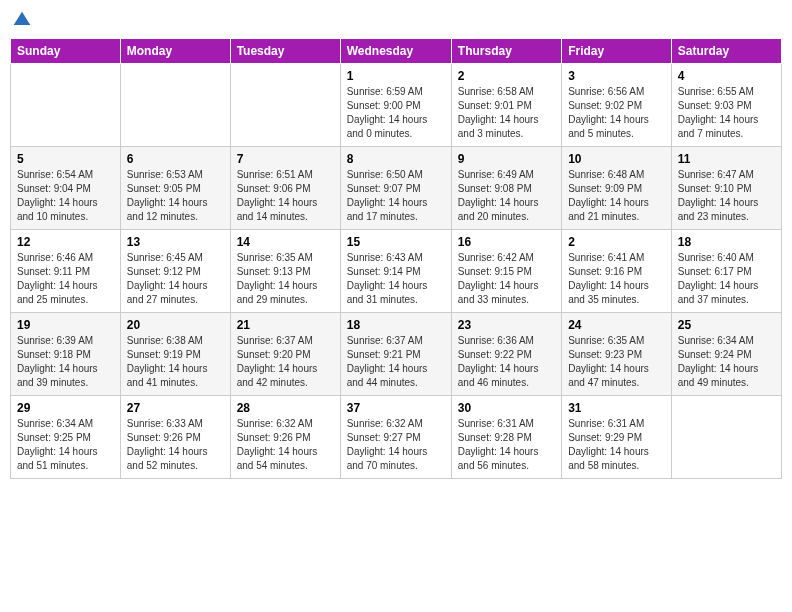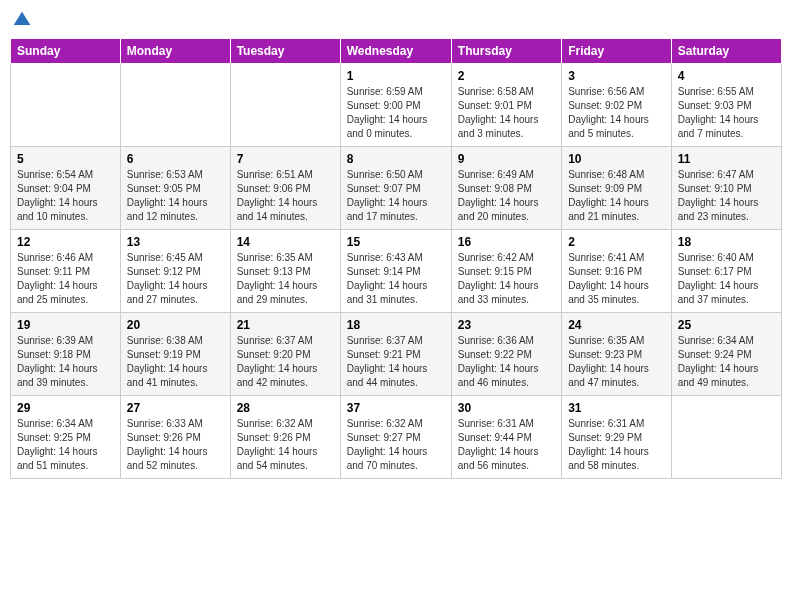--- a/index.html
+++ b/index.html
@@ -361,21 +361,21 @@
         <div class="day-info">
           <span>Sunrise: 6:32 AM</span><br>
           <span>Sunset: 9:27 PM</span><br>
           <span>Daylight: 14 hours and 70 minutes.</span>
         </div>
         </td>
         <td>
           <span class="day-num">30</span>
         <div class="day-info">
           <span>Sunrise: 6:31 AM</span><br>
-          <span>Sunset: 9:44 PM</span><br>
+          <span>Sunset: 9:28 PM</span><br>
           <span>Daylight: 14 hours and 56 minutes.</span>
         </div>
         </td>
         <td>
           <span class="day-num">31</span>
         <div class="day-info">
           <span>Sunrise: 6:31 AM</span><br>
           <span>Sunset: 9:29 PM</span><br>
           <span>Daylight: 14 hours and 58 minutes.</span>
         </div>

